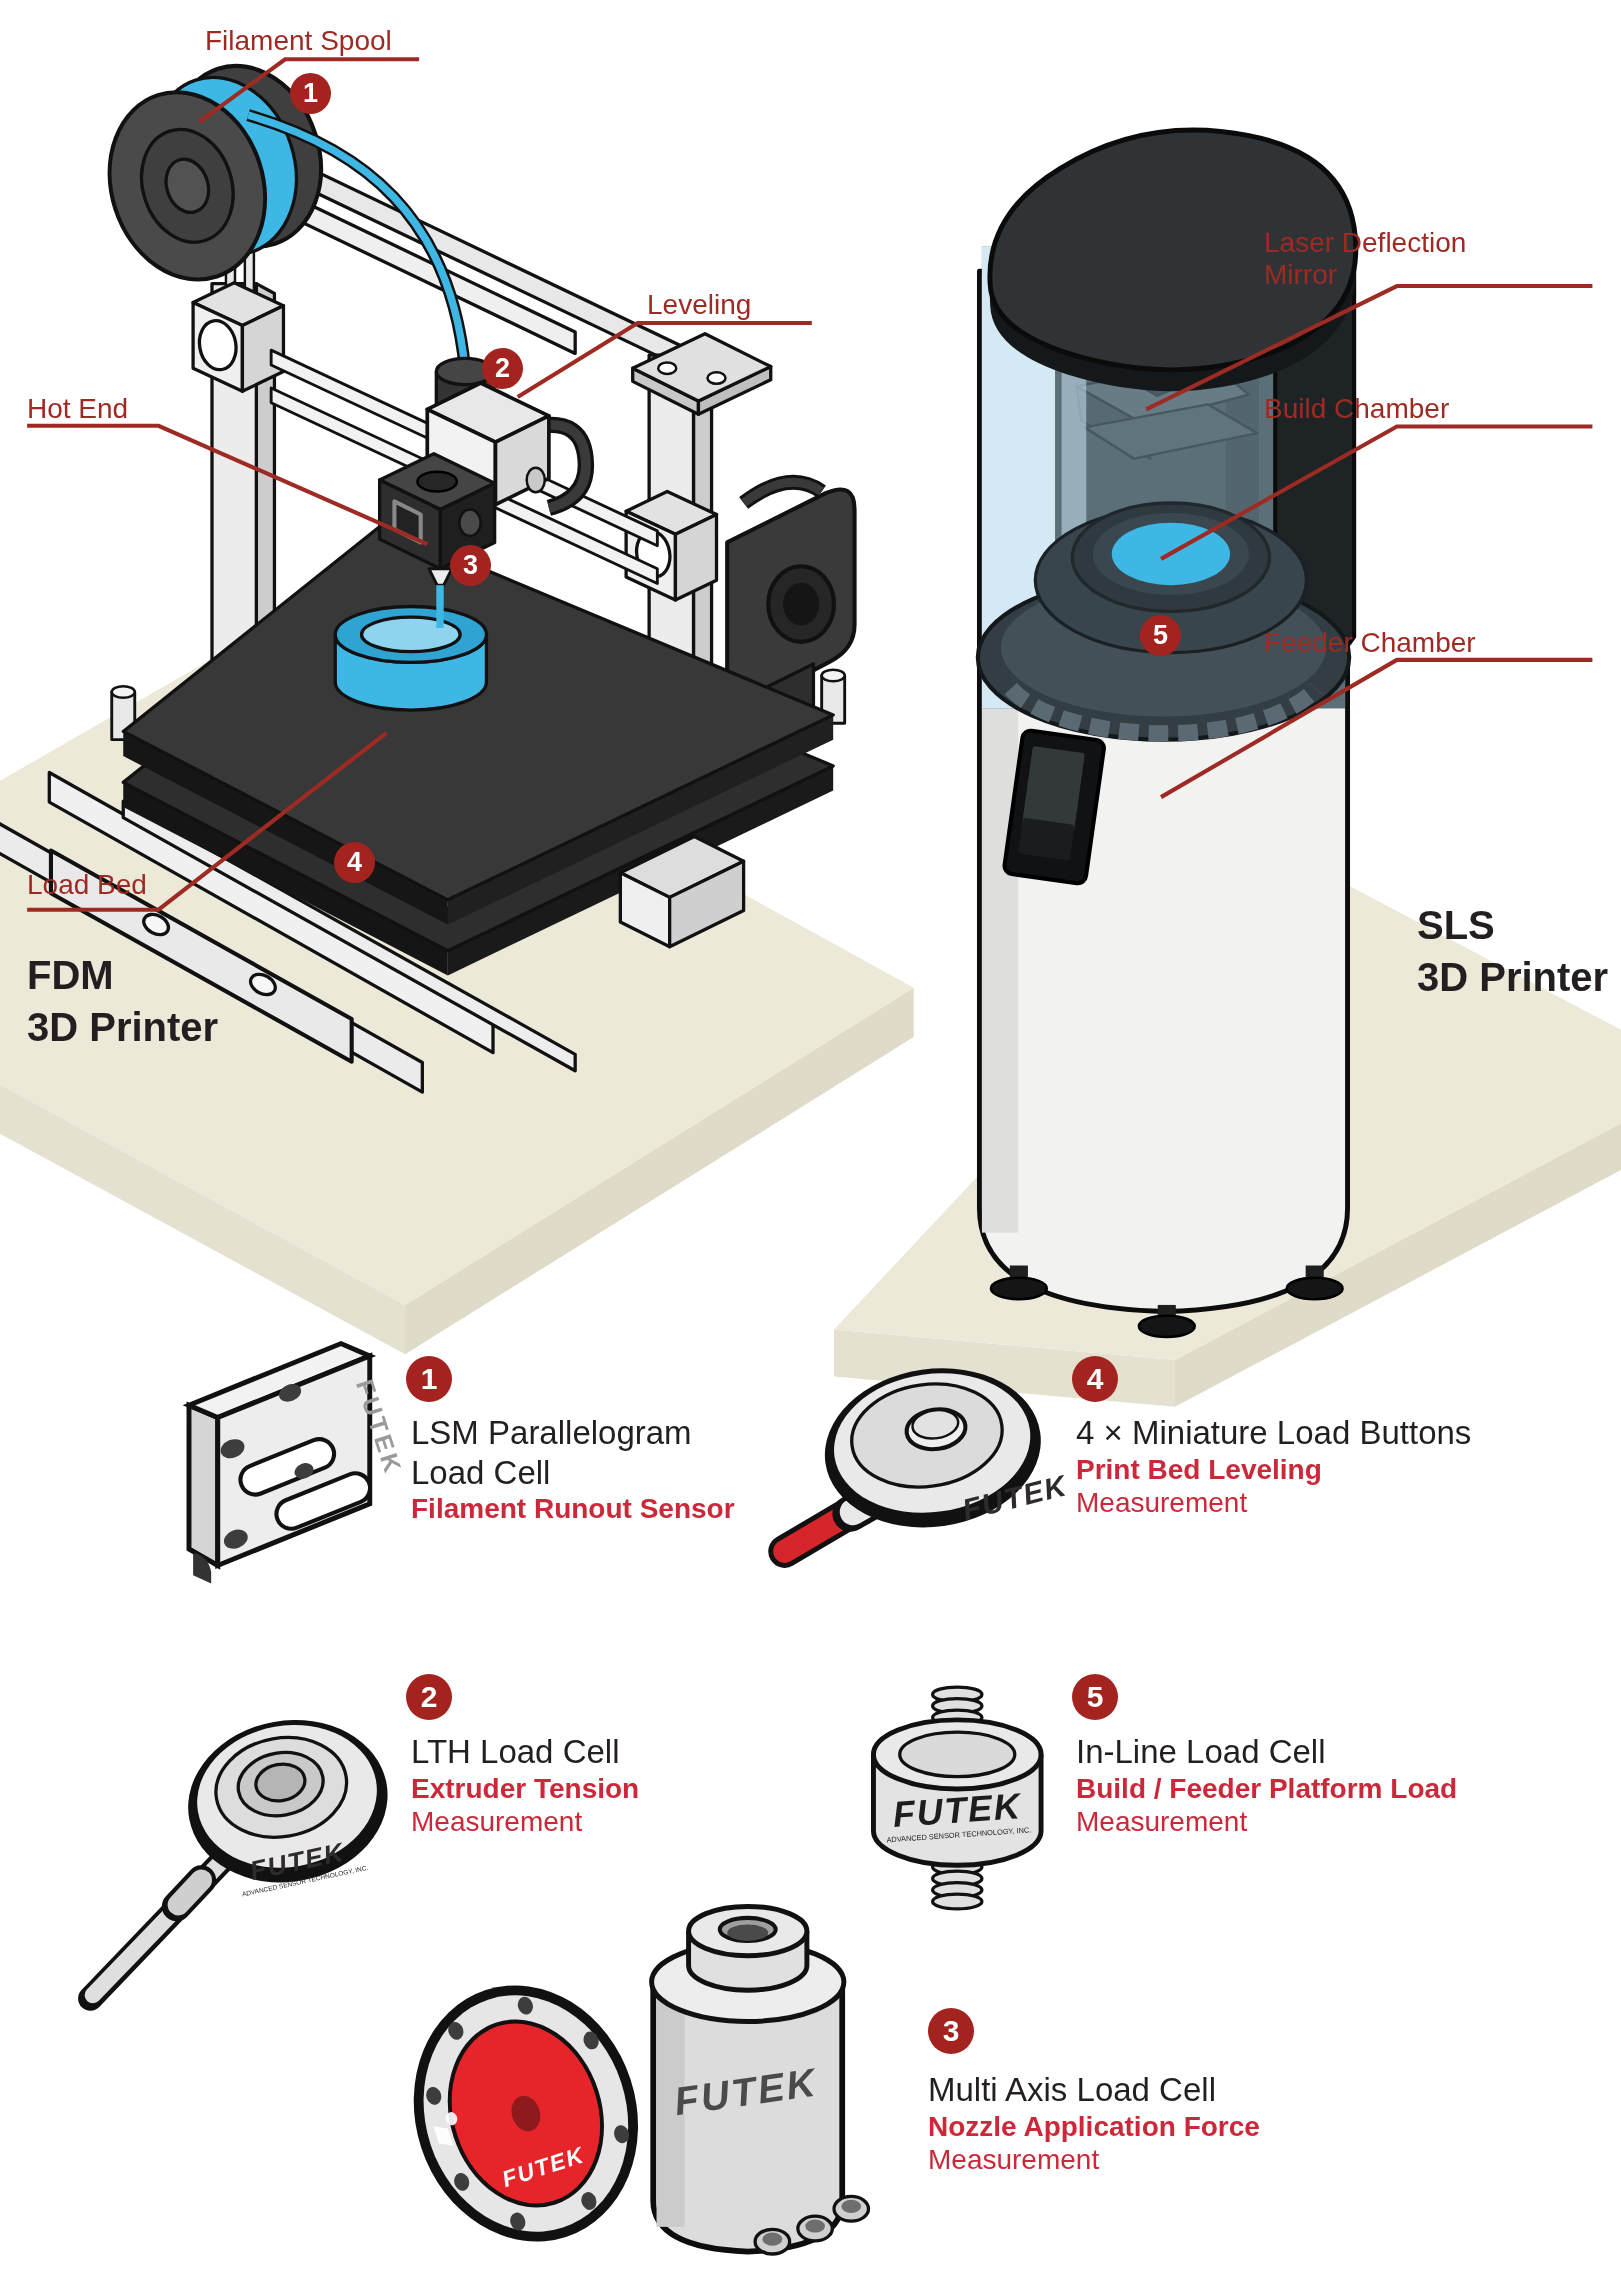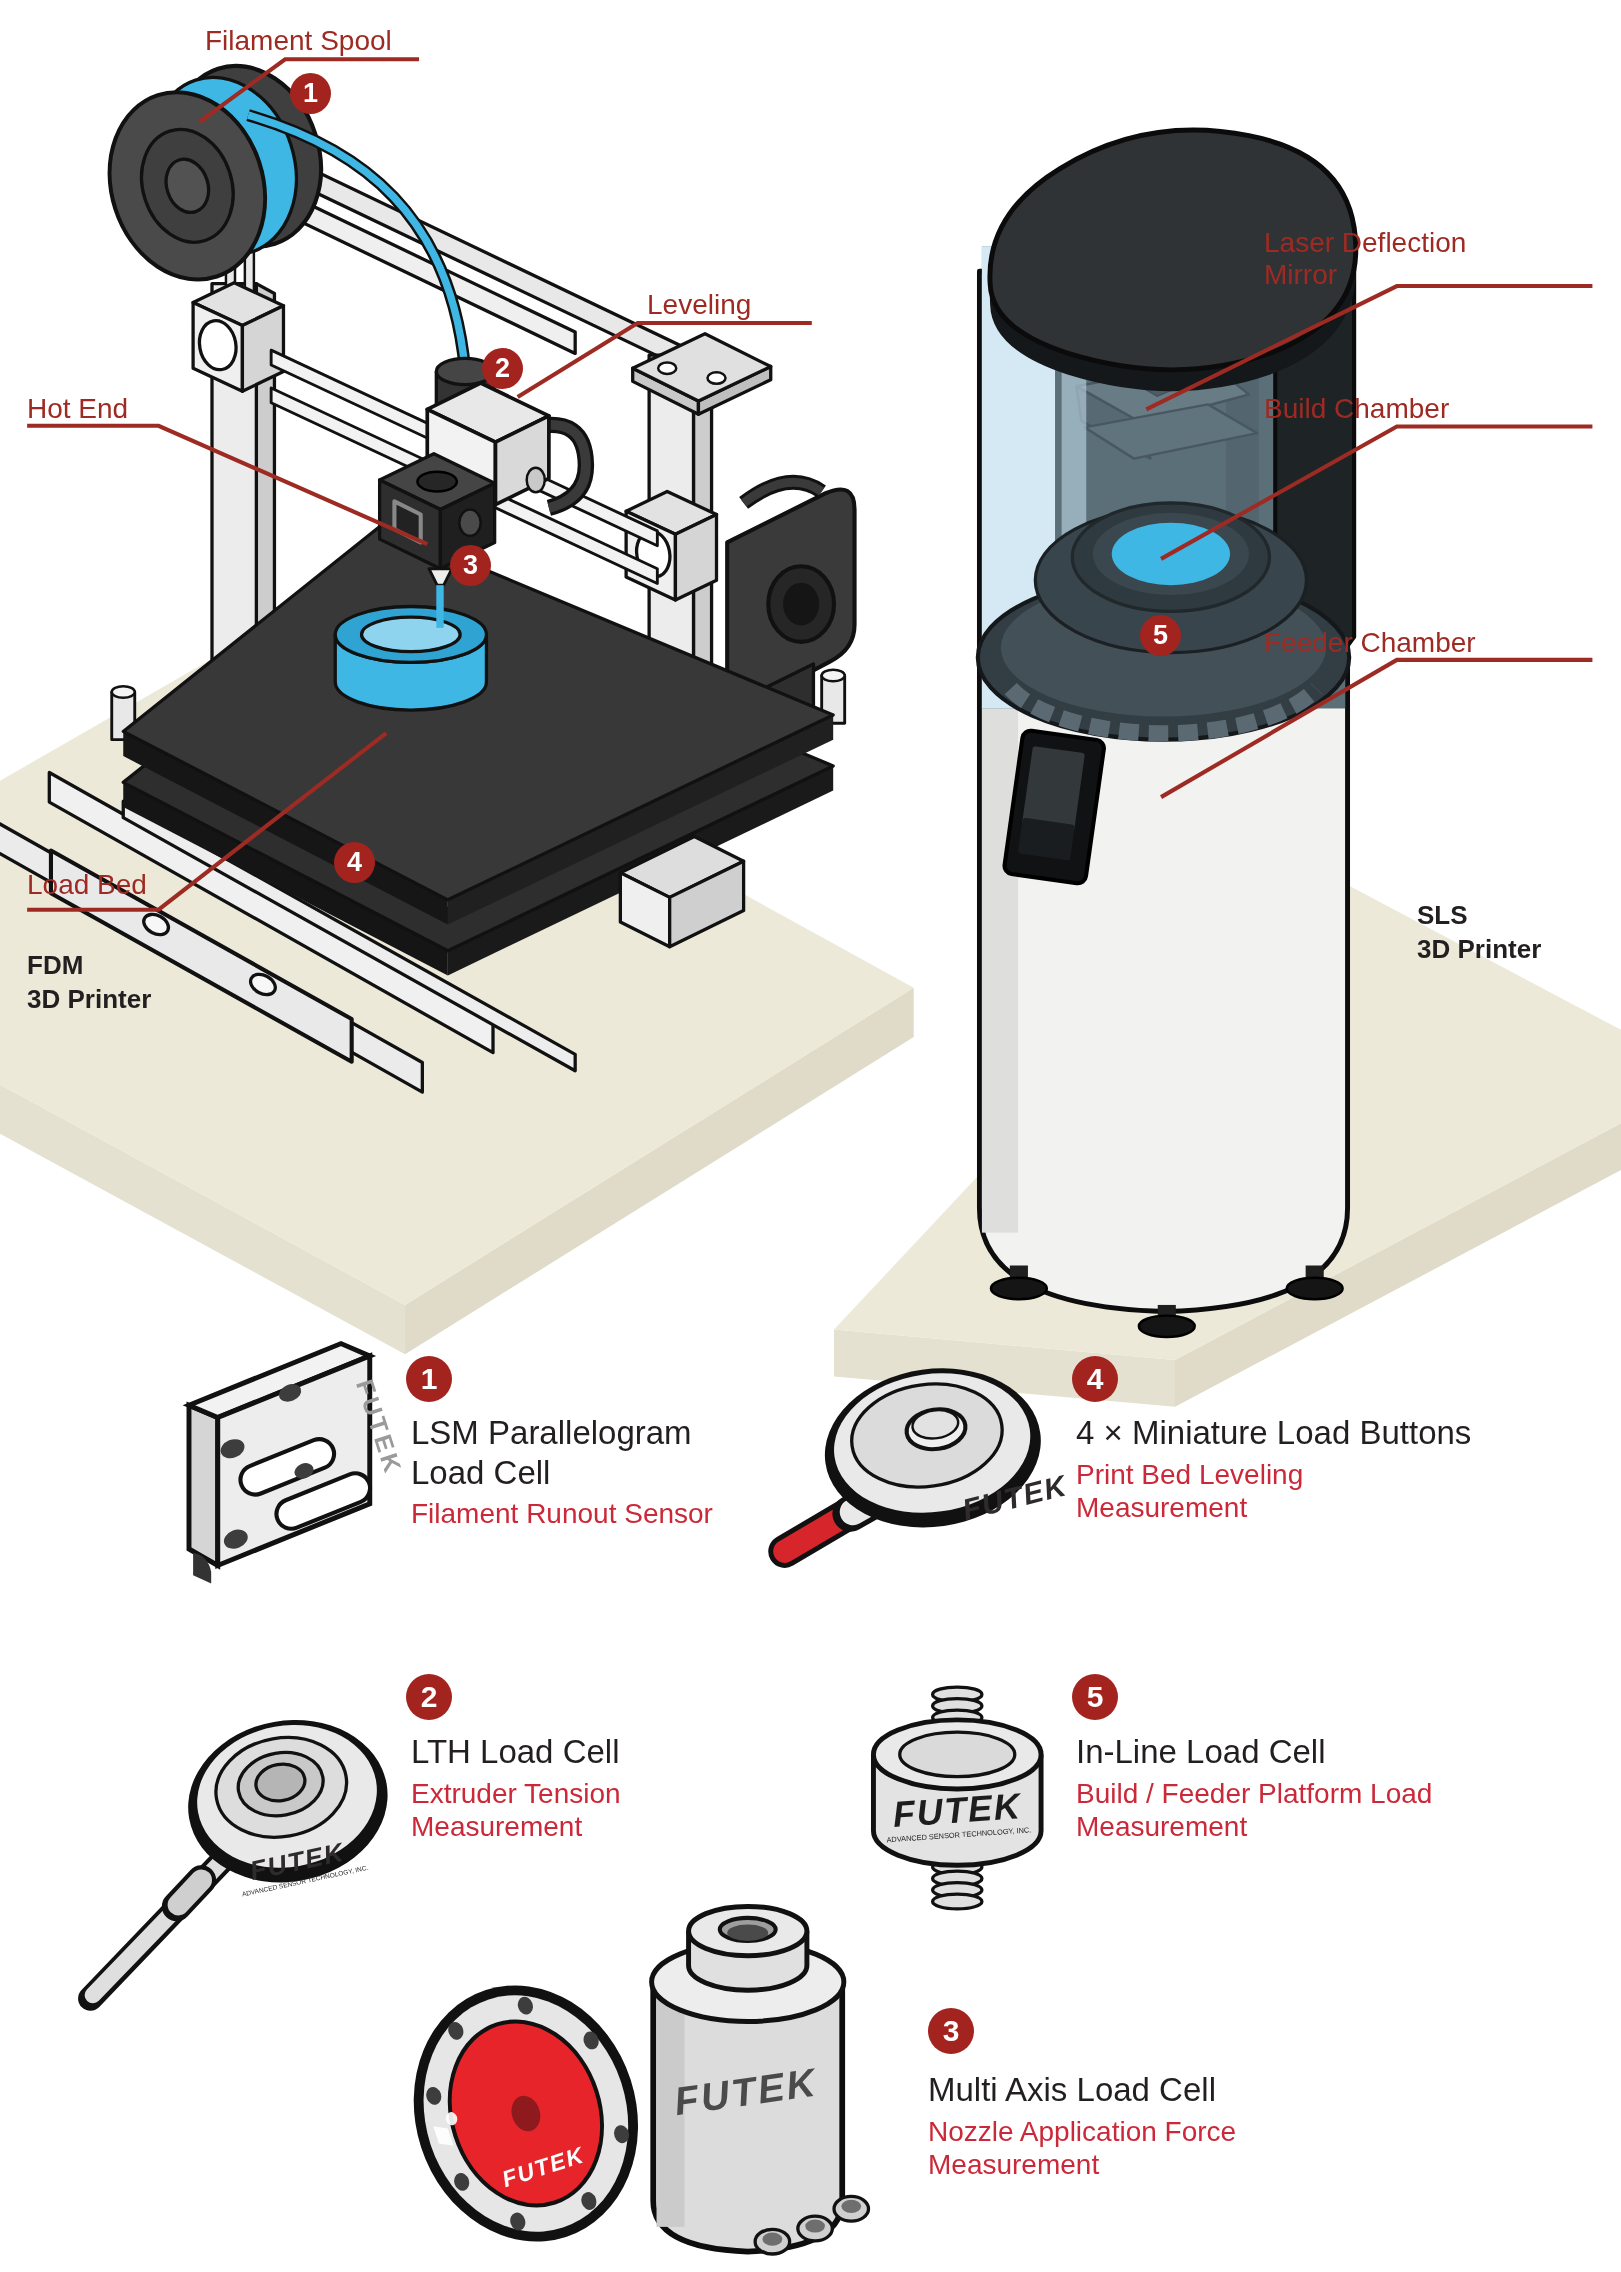--- a/index.html
+++ b/index.html
@@ -5,25 +5,25 @@
   html,body{margin:0;padding:0;background:#ffffff;}
   .canvas{position:relative;width:1622px;height:2273px;background:#ffffff;overflow:hidden;
           font-family:"Liberation Sans",sans-serif;}
   .art{position:absolute;left:0;top:0;}
   svg text{font-family:"Liberation Sans",sans-serif;}
   .callout{position:absolute;font-size:28px;color:#9E2B23;line-height:1.15;}
   .align-right{text-align:left;}
   .badge{position:absolute;width:41px;height:41px;border-radius:50%;background:#A3231F;color:#fff;
          display:flex;align-items:center;justify-content:center;font-size:27px;font-weight:bold;}
   .badge.lg{width:46px;height:46px;font-size:30px;}
-  .printer-name{position:absolute;font-size:26px;font-weight:bold;color:#231F20;line-height:1.3;}
+  .printer-name{position:absolute;font-size:40px;font-weight:bold;color:#231F20;line-height:1.3;}
   .product-text{position:absolute;}
   .product-title{font-size:33px;color:#231F20;line-height:1.2;}
   .product-sub{font-size:28px;color:#CB2939;line-height:1.2;}
-  .product-sub.first{margin-top:5px;}
+  .product-sub.first{font-weight:bold;}
 </style>
 </head>
 <body>
 
 <div class="canvas">
 
 <svg class="art" width="1622" height="2273" viewBox="0 0 1974 2766">
 
   <g>
     <polygon points="1112,1202 493,1588 493,1648 1112,1262" fill="#DFDBC8"></polygon>

